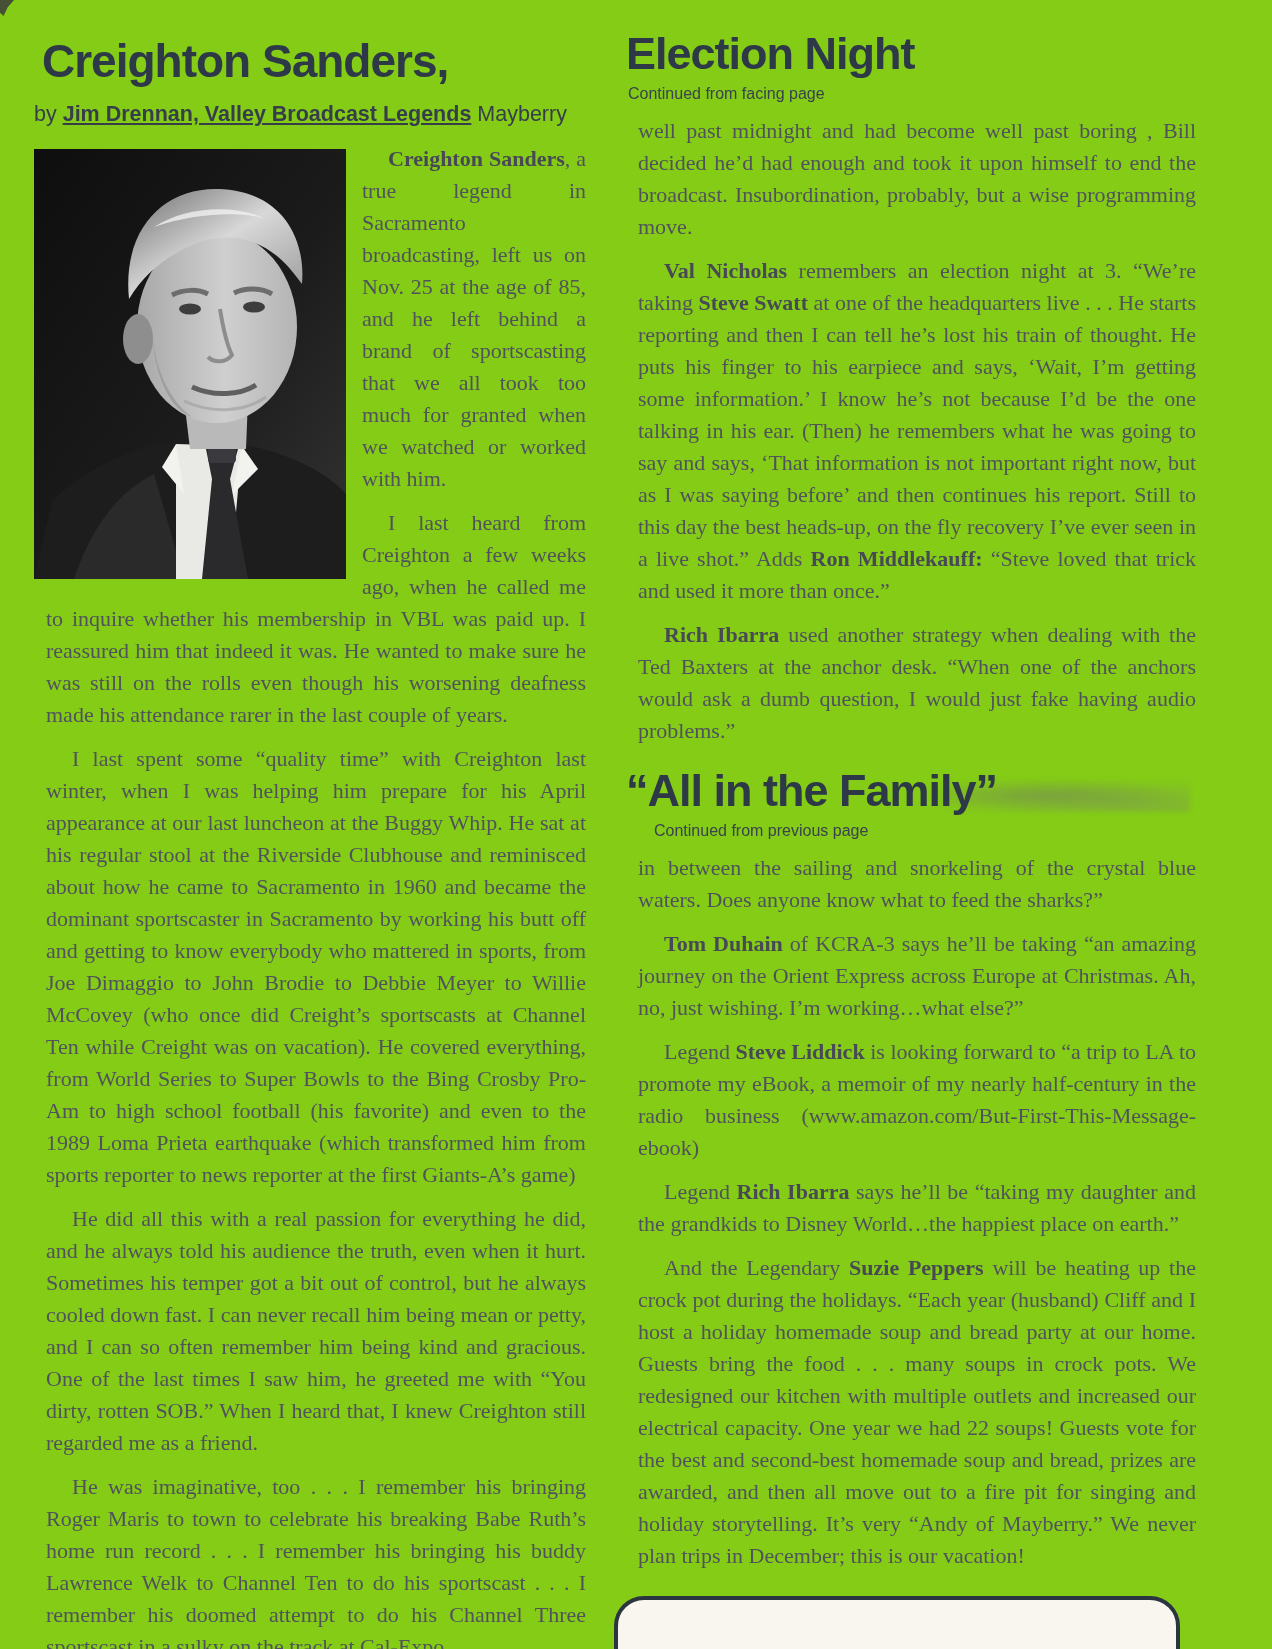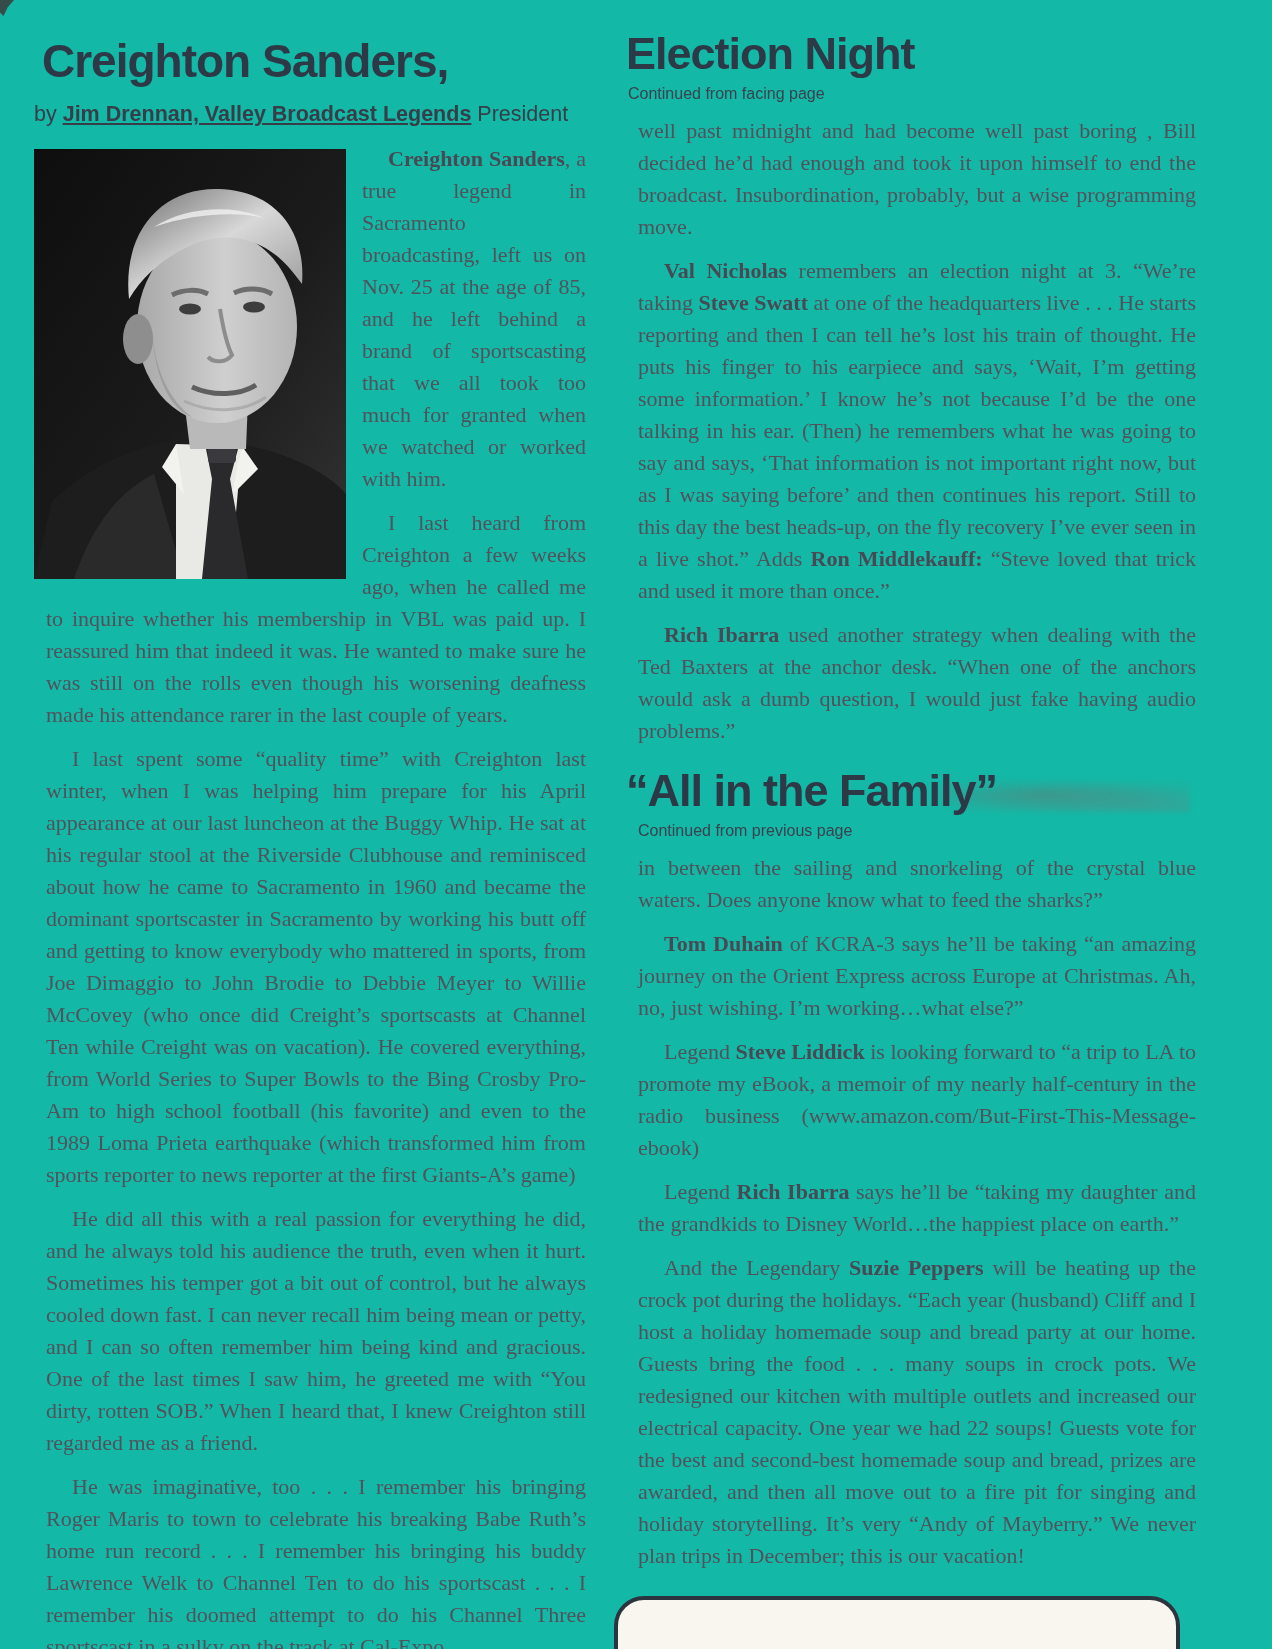--- a/index.html
+++ b/index.html
@@ -1,20 +1,20 @@
 <!DOCTYPE html>
 <html><head>
 <meta charset="utf-8">
 <style>
   html,body{margin:0;padding:0;}
   body{background:#e9e7e0;}
   .page{
     position:relative;
     width:1272px;height:1649px;
-    background:#14b8a6;
+    background:#84cc16;
     overflow:hidden;
     font-family:"Liberation Serif", serif;
   }
   
   .col-left{position:absolute;left:34px;top:34px;width:564px;}
   .col-right{position:absolute;left:626px;top:30px;width:582px;}
 
   
   .headline{
     font-family:"Liberation Sans", sans-serif;
@@ -48,21 +48,21 @@
   .photo{
     float:left;width:312px;height:430px;
     margin:6px 16px 2px 0;
     background:#151515;
   }
   .photo svg{display:block;}
 
   
   .rc-article-1{margin-top:2px;}
   .rc-title-2{margin-top:20px;}
-  .continued-2{margin-left:12px;}
+  .continued-2{margin-left:28px;}
 
   
   .dues-box{
     margin-top:24px;
     margin-left:-12px;
     width:566px;
     border:4px solid #2b3540;
     border-radius:30px;
     padding:26px 26px 30px 34px;
     box-sizing:border-box;
@@ -98,21 +98,21 @@
 
   <div class="corner-mark"></div>
   <div class="smudge"></div>
 
   <div class="col-left">
 
     <h1 class="headline left-title">
       <span style="display:block">Creighton Sanders,</span>
     </h1>
 
-    <div class="byline"><span>by </span><b>Jim Drennan, Valley Broadcast Legends</b><span> President</span></div>
+    <div class="byline"><span>by </span><b>Jim Drennan, Valley Broadcast Legends</b><span> Mayberry</span></div>
 
     <div class="body-text left-article">
 
       <div class="photo">
         <svg width="312" height="430" viewBox="0 0 312 430" aria-hidden="true">
           <defs>
             <linearGradient id="bgGrad" x1="0" y1="0" x2="1" y2="1">
               <stop offset="0" stop-color="#0e0e0e"></stop>
               <stop offset="0.55" stop-color="#1b1b1b"></stop>
               <stop offset="1" stop-color="#343434"></stop>

